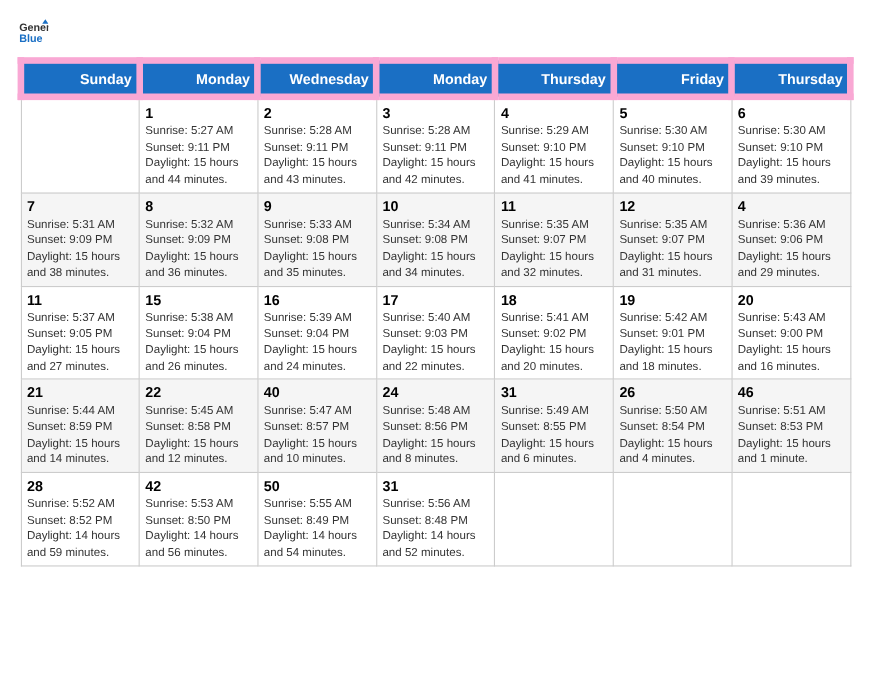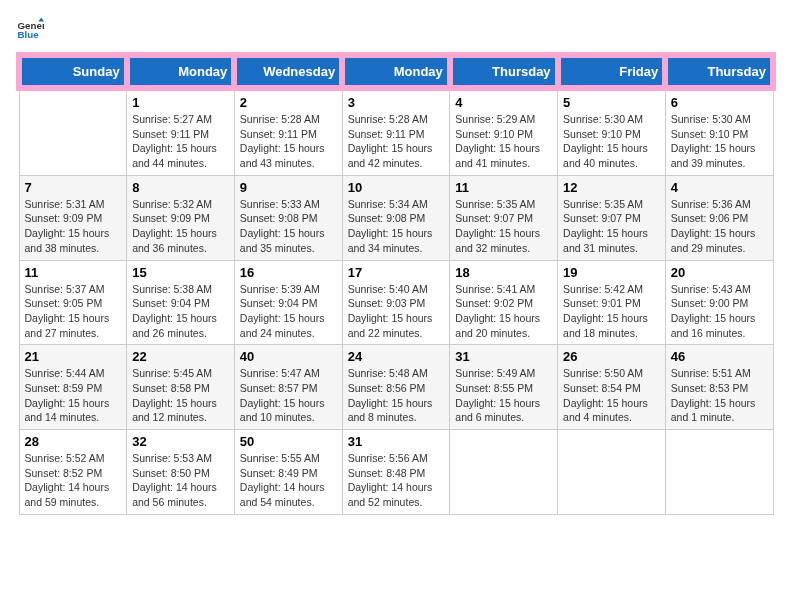--- a/index.html
+++ b/index.html
@@ -282,21 +282,21 @@
         </td>
       </tr>
       <tr>
         <td>
           <span class="day-number">28</span>
           <div class="day-info">
             Sunrise: 5:52 AM<br>Sunset: 8:52 PM<br>Daylight: 14 hours and 59 minutes.
           </div>
         </td>
         <td>
-          <span class="day-number">32</span>
+          <span class="day-number">42</span>
           <div class="day-info">
             Sunrise: 5:53 AM<br>Sunset: 8:50 PM<br>Daylight: 14 hours and 56 minutes.
           </div>
         </td>
         <td>
           <span class="day-number">50</span>
           <div class="day-info">
             Sunrise: 5:55 AM<br>Sunset: 8:49 PM<br>Daylight: 14 hours and 54 minutes.
           </div>
         </td>

